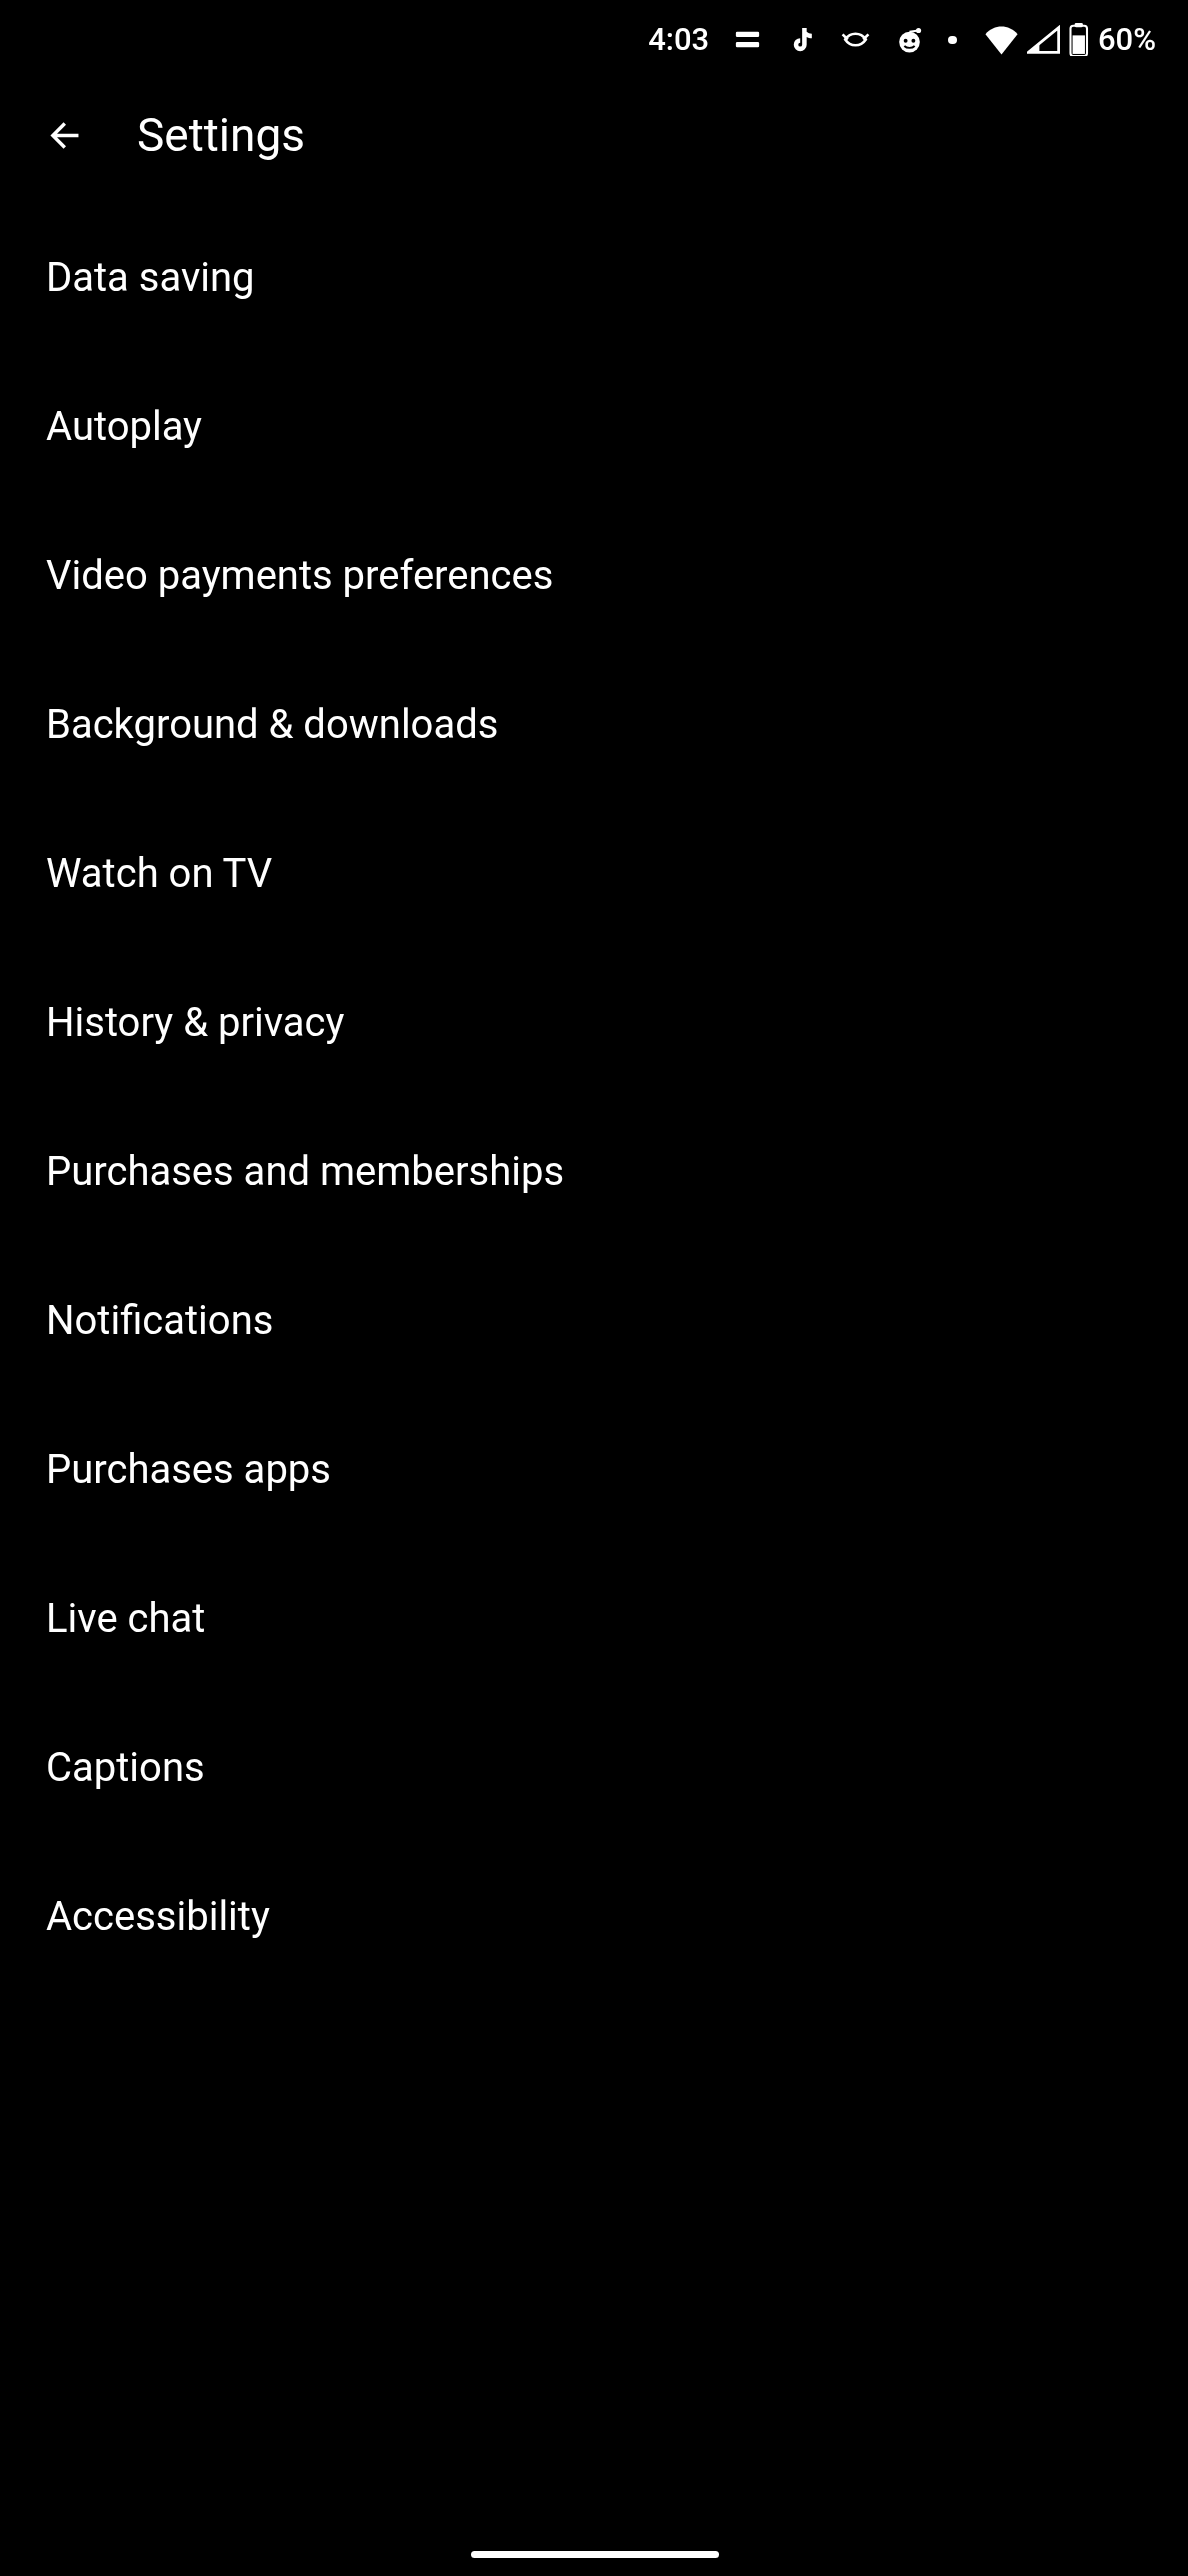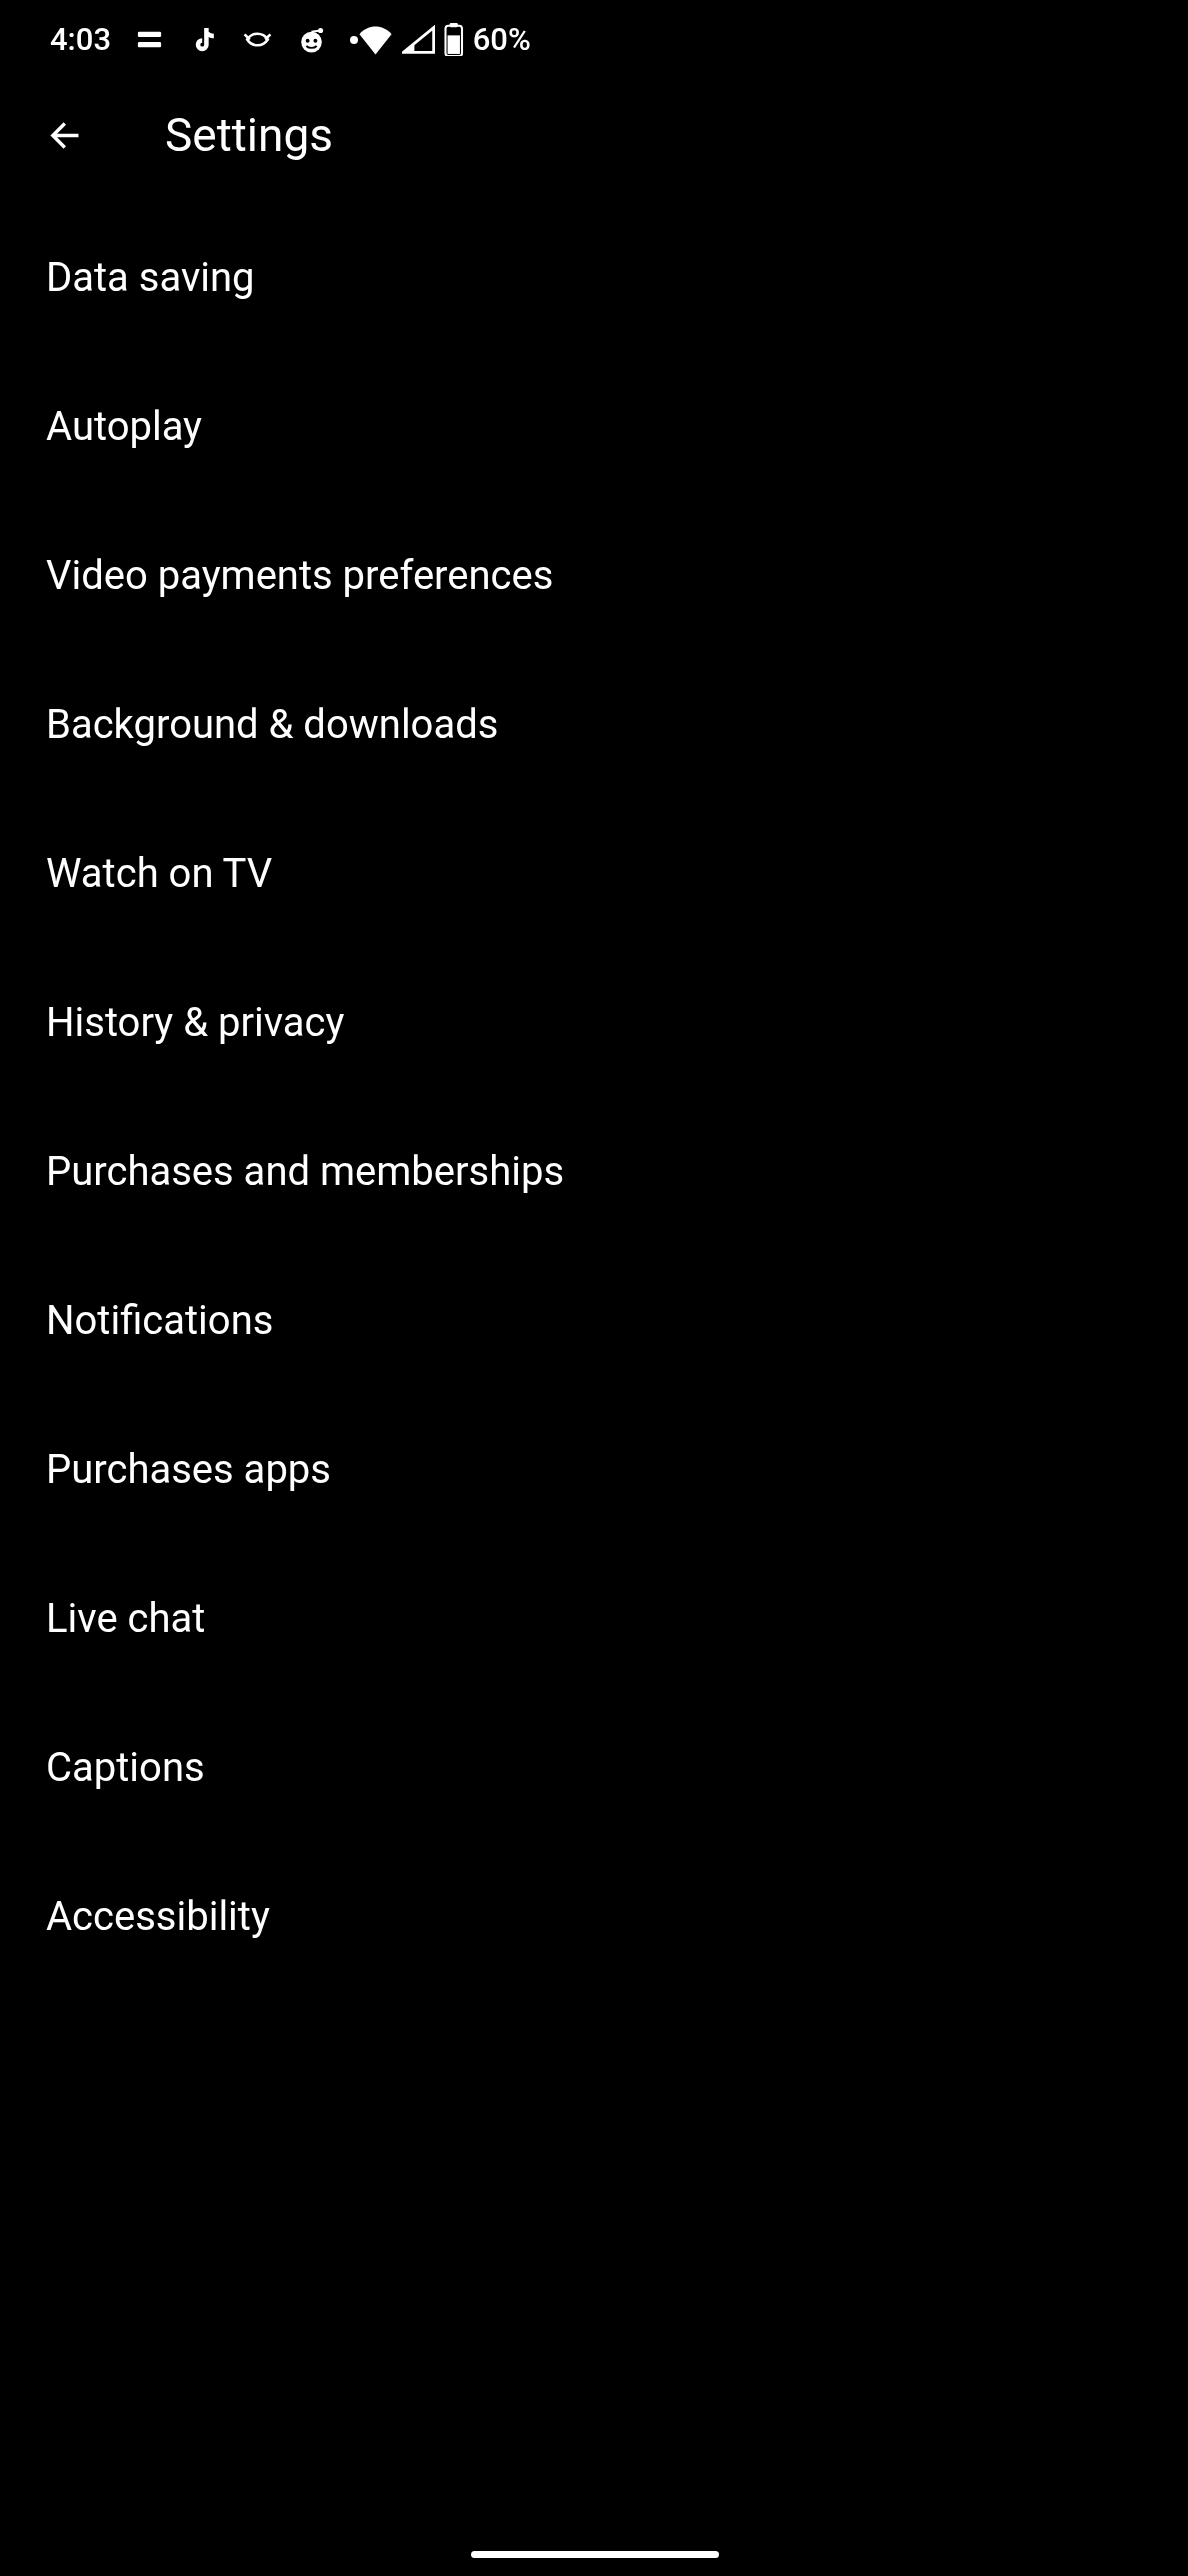--- a/index.html
+++ b/index.html
@@ -11,24 +11,25 @@
       width: 1189px;
       height: 2576px;
       background: #000000;
       font-family: Roboto, -apple-system, BlinkMacSystemFont, "Segoe UI", Arial, sans-serif;
       color: #ffffff;
       overflow: hidden;
       position: relative;
     }
     .status-bar {
       display: flex;
-      justify-content: flex-start;
+      justify-content: flex-end;
       align-items: center;
       padding: 16.5px 33px 20px 50px;
       height: 83px;
+      gap: 27px;
     }
     .status-left {
       display: flex;
       align-items: center;
       gap: 23px;
     }
     .status-time {
       font-size: 31px;
       font-weight: 500;
       color: #ffffff;
@@ -53,21 +54,21 @@
     }
     .status-battery {
       font-size: 31px;
       font-weight: 500;
       color: #ffffff;
     }
     .header {
       display: flex;
       align-items: center;
       padding: 25px 33px 41px 41px;
-      gap: 74px;
+      gap: 46px;
     }
     .back-button {
       width: 50px;
       height: 50px;
       display: flex;
       align-items: center;
       justify-content: center;
       cursor: pointer;
     }
     .page-title {

